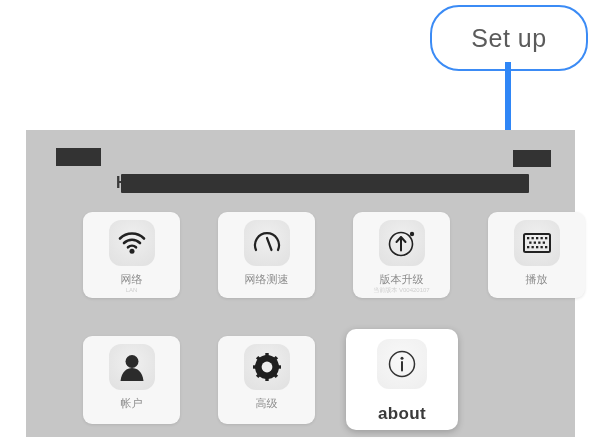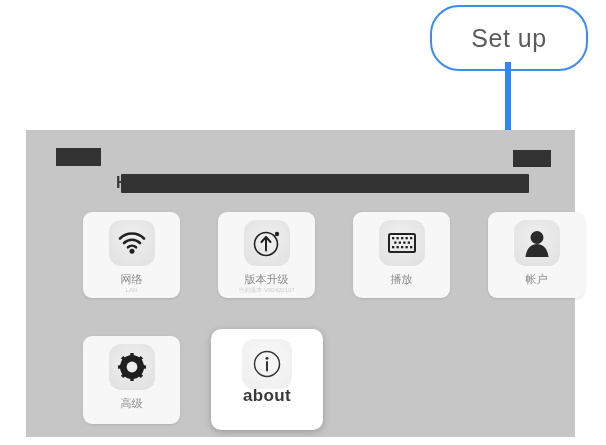--- a/index.html
+++ b/index.html
@@ -66,21 +66,21 @@
     display:flex;align-items:center;justify-content:center;
   }
   .tile.selected .tile-icon-wrap{
     width:50px;height:50px;background:radial-gradient(circle at 50% 40%,#f8f8f8 0%,#f1f1f1 70%,#ededed 100%);
   }
   .tile-label{
     margin-top:7px;font-size:11px;color:#8c8c8c;line-height:12px;
     font-family:"Liberation Sans","DejaVu Sans",sans-serif;white-space:nowrap;
   }
   .tile.selected .tile-label{
-    margin-top:1px;font-size:17px;font-weight:700;color:#3a3a3a;letter-spacing:.3px;
+    margin-top:19px;font-size:17px;font-weight:700;color:#3a3a3a;letter-spacing:.3px;
   }
   .tile-sublabel{
     margin-top:2px;font-size:6px;color:#cfcfcf;line-height:7px;white-space:nowrap;
     font-family:"Liberation Sans","DejaVu Sans",sans-serif;
   }
   svg{display:block;}
 </style>
 </head>
 <body>
 
@@ -107,20 +107,32 @@
             <path d="M7 12 A11.5 11.5 0 0 1 23 12" stroke="#222" stroke-width="2.6" fill="none" stroke-linecap="round"></path>
             <path d="M11 16.3 A6 6 0 0 1 19 16.3" stroke="#222" stroke-width="2.6" fill="none" stroke-linecap="round"></path>
             <circle cx="15" cy="20.3" r="2.5" fill="#222"></circle>
           </svg>
         </span>
       </div>
       <div class="tile-label">网络</div>
       <div class="tile-sublabel">LAN</div>
     </div>
 
+    <div class="tile">
+      <div class="tile-icon-wrap">
+        <span>
+          <svg width="30" height="28" viewBox="0 0 30 28">
+            <path d="M4 21 A12 12 0 1 1 26 21" stroke="#222" stroke-width="2.2" fill="none" stroke-linecap="round"></path>
+            <line x1="15" y1="9" x2="19.5" y2="21" stroke="#222" stroke-width="2.2" stroke-linecap="round"></line>
+          </svg>
+        </span>
+      </div>
+      <div class="tile-label">网络测速</div>
+      <div class="tile-sublabel"></div>
+    </div>
 
     <div class="tile">
       <div class="tile-icon-wrap">
         <span>
           <svg width="30" height="30" viewBox="0 0 30 30">
             <circle cx="14" cy="16" r="11.5" stroke="#222" stroke-width="1.6" fill="none"></circle>
             <line x1="14" y1="22.5" x2="14" y2="9.5" stroke="#222" stroke-width="2" stroke-linecap="round"></line>
             <path d="M9.5 14 L14 9 L18.5 14" stroke="#222" stroke-width="2" fill="none" stroke-linecap="round" stroke-linejoin="round"></path>
             <circle cx="25" cy="6" r="2.2" fill="#222"></circle>
           </svg>

